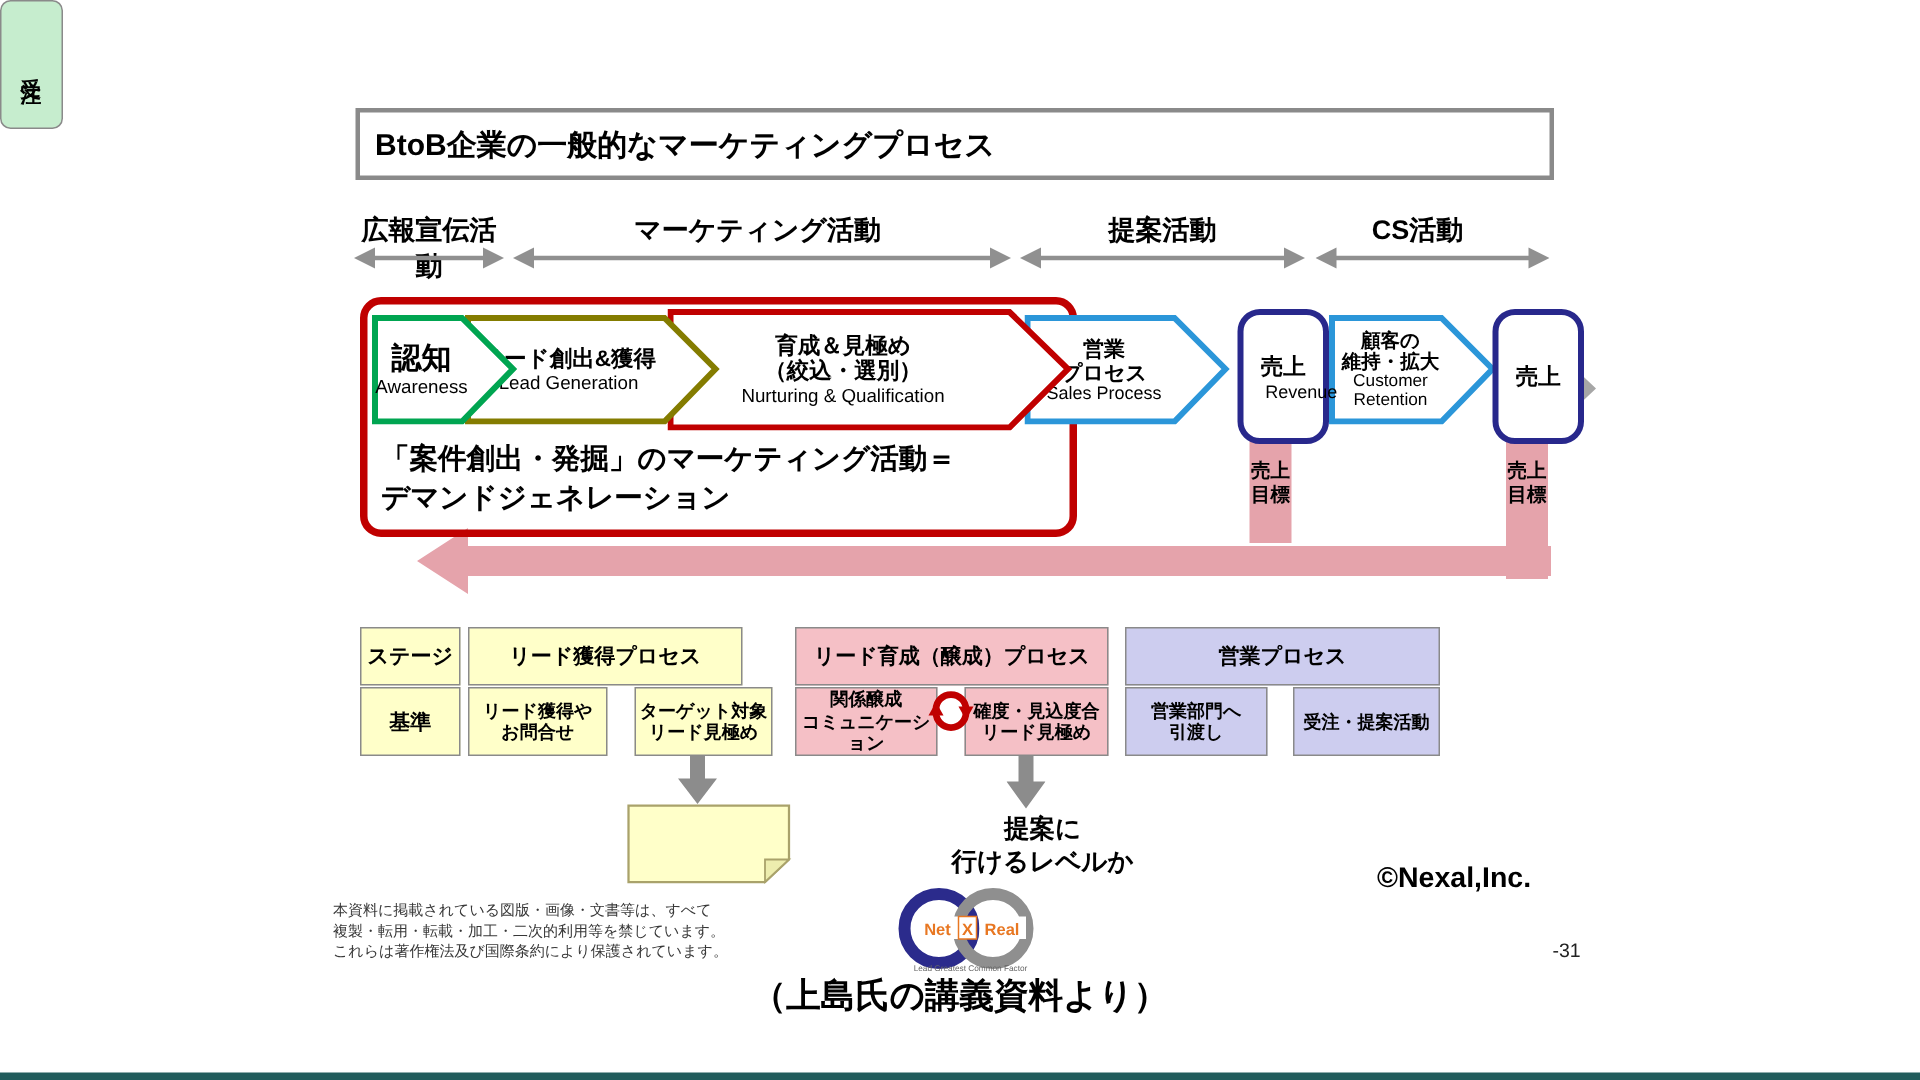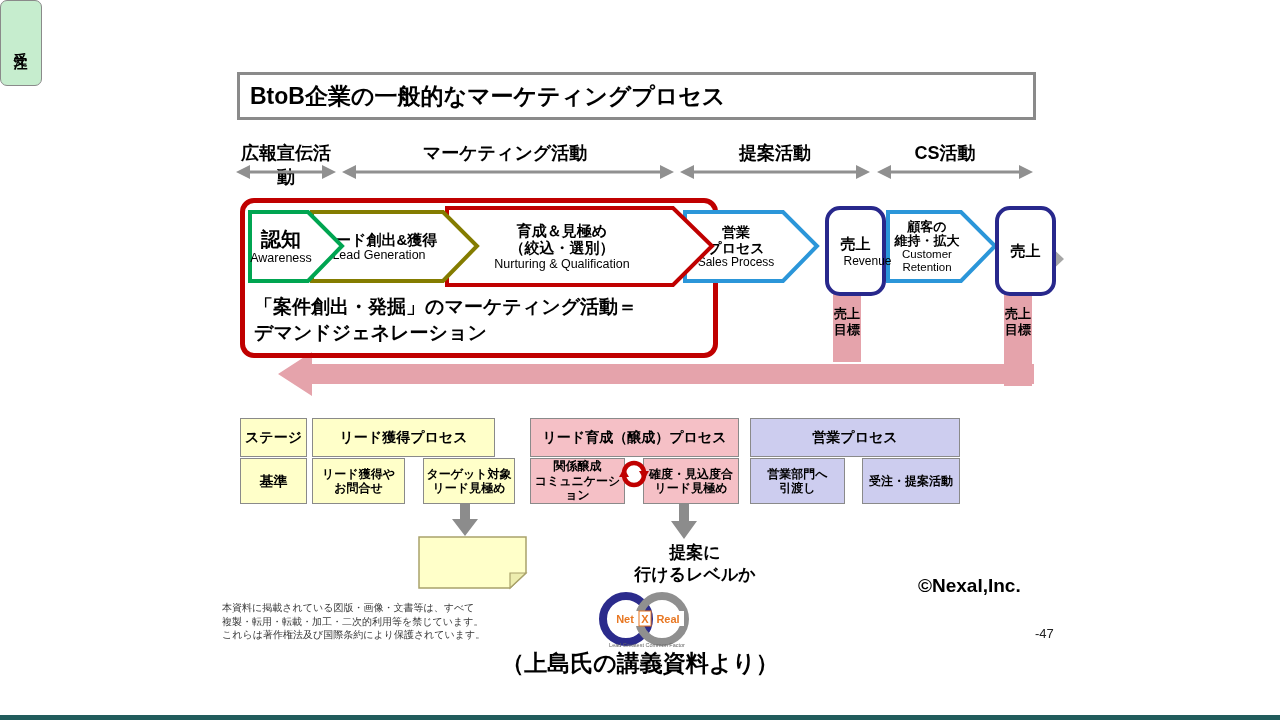--- a/index.html
+++ b/index.html
@@ -6,21 +6,21 @@
   #slide{
     position:relative;width:1280px;height:720px;background:#ffffff;overflow:hidden;
     font-family:"Liberation Sans",sans-serif;color:#000;
   }
   .abs{position:absolute;}
   .pre{white-space:pre-line;}
 
   
   .title-box{left:237px;top:72px;width:793px;height:42px;border:3px solid #8a8a8a;background:#fff;
     display:flex;align-items:center;}
-  .title-box .t{font-size:23px;font-weight:bold;padding-left:10px;letter-spacing:0px;}
+  .title-box .t{font-size:20px;font-weight:bold;padding-left:10px;letter-spacing:0px;}
 
   
   .phase-label{top:141px;height:20px;font-size:18px;font-weight:bold;text-align:center;}
 
   
   .chev{position:absolute;}
   .chev svg{position:absolute;left:0;top:0;}
   .chev .txt{position:absolute;top:0;height:100%;display:flex;flex-direction:column;
     align-items:center;justify-content:center;text-align:center;line-height:1.15;}
   .chev .jp{font-weight:bold;}
@@ -230,17 +230,17 @@
     <rect x="14" y="21" width="32" height="15" fill="#ffffff"></rect>
     <rect x="44" y="21" width="12" height="15" fill="#ffffff" stroke="#E87722" stroke-width="1"></rect>
     <rect x="58" y="21" width="31" height="15" fill="#ffffff"></rect>
     <text x="30" y="33" text-anchor="middle" font-size="11" font-weight="bold" fill="#E87722">Net</text>
     <text x="50" y="33" text-anchor="middle" font-size="11" font-weight="bold" fill="#E87722">X</text>
     <text x="73" y="33" text-anchor="middle" font-size="11" font-weight="bold" fill="#E87722">Real</text>
     <text x="52" y="57" text-anchor="middle" font-size="5.5" fill="#666666">Lead Greatest Common Factor</text>
   </svg>
 
   <div class="abs copyright">©Nexal,Inc.</div>
-  <div class="abs pagenum">-47</div>
+  <div class="abs pagenum">-31</div>
   <div class="abs caption">（上島氏の講義資料より）</div>
   <div class="abs bottom-bar"></div>
 
 </div>
 
 </body></html>

